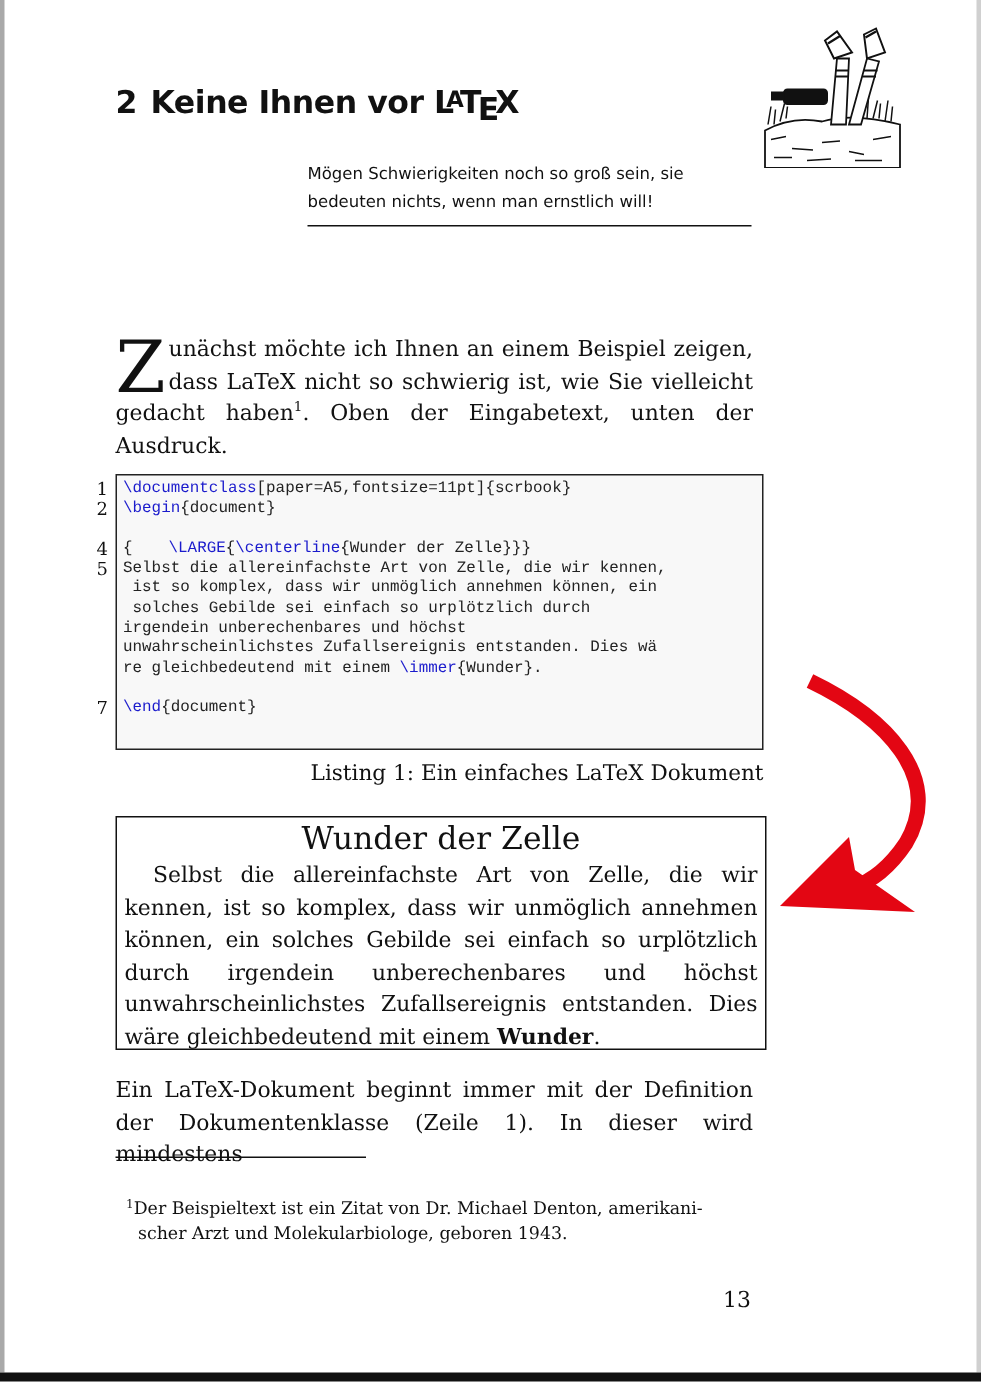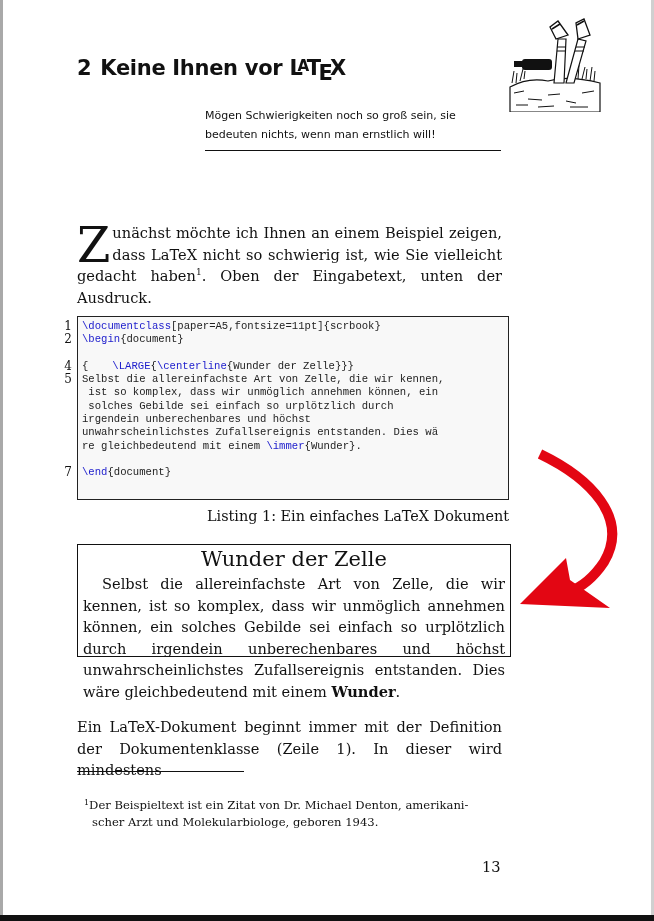--- a/index.html
+++ b/index.html
@@ -59,21 +59,21 @@
     font-family: "DejaVu Serif", serif; font-size: 12px; color: #111;
   }
   .listing .kw { color: #1b1bcc; }
 
   .caption {
     position: absolute; left: 77px; top: 508px; width: 432px; text-align: right;
     font-size: 14.4px;
   }
 
   .output-box {
-    position: absolute; left: 77px; top: 544px; width: 434px; height: 113px;
+    position: absolute; left: 77px; top: 544px; width: 434px; height: 156px;
     border: 1.2px solid #111; box-sizing: border-box; padding: 1px 5px 0 5px;
   }
   .output-box .otitle { text-align: center; font-size: 21px; line-height: 27px; margin: 0; }
   .output-box .obody { margin: 0; font-size: 14.6px; line-height: 21.5px; text-align: justify; text-indent: 19px; }
   .output-box b { font-weight: bold; }
 
   .arrow { position: absolute; left: 520px; top: 440px; width: 110px; height: 190px; }
 
   .continuation {
     position: absolute; left: 77px; top: 716px; width: 425px;

